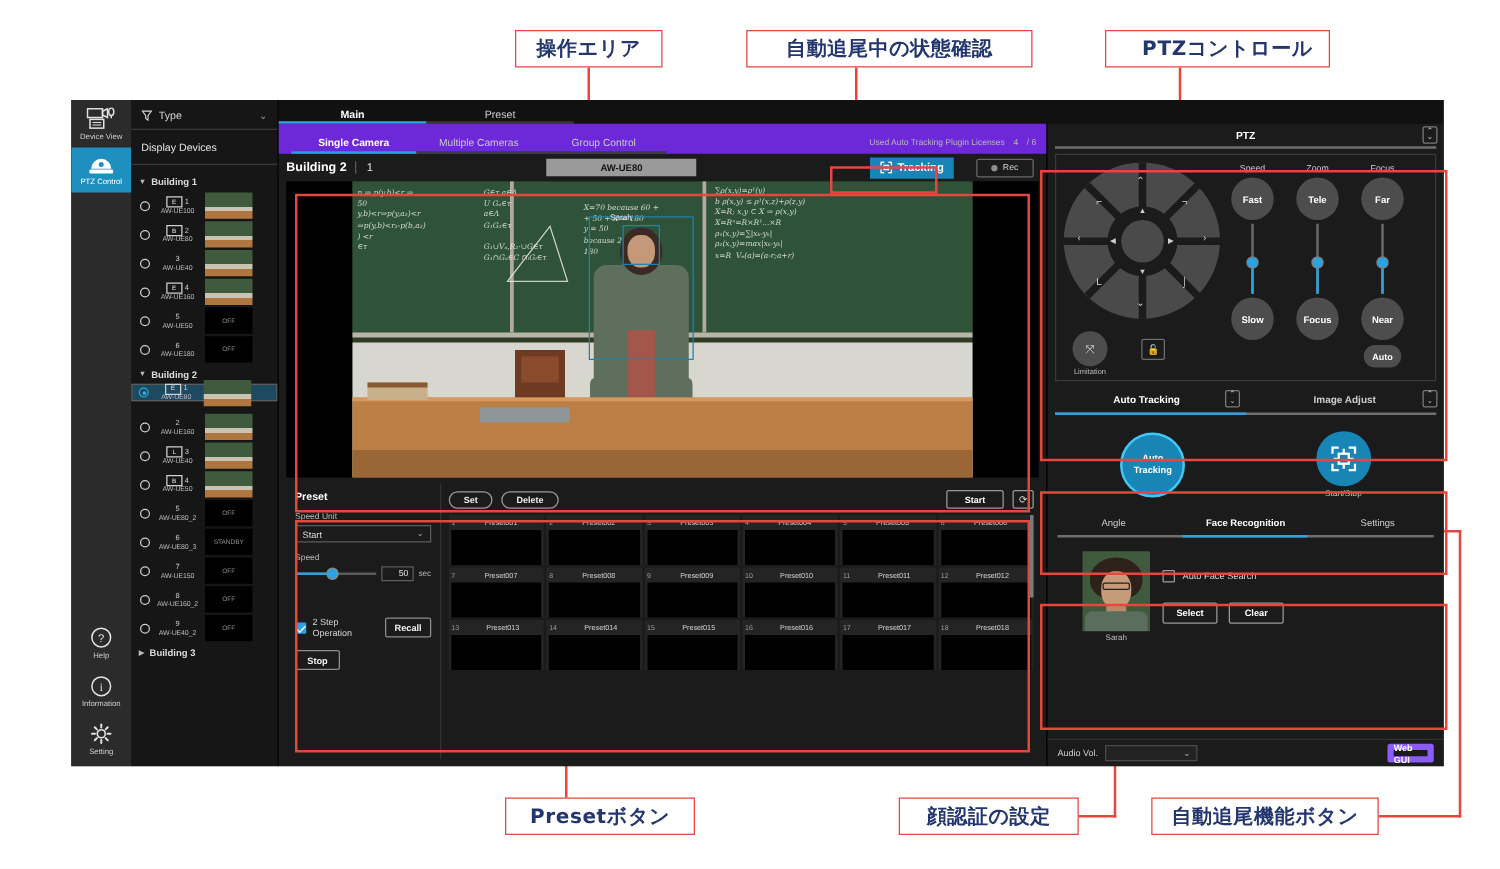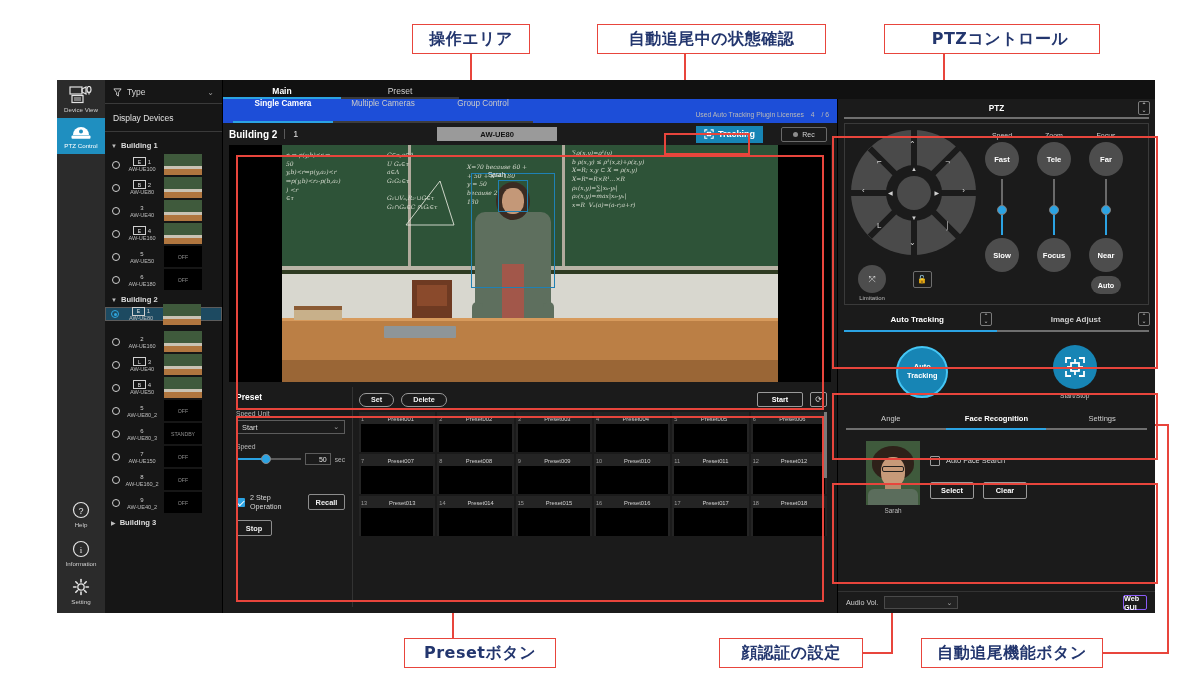--- a/index.html
+++ b/index.html
@@ -59,21 +59,21 @@
   .mtab{width:118px;text-align:center;font-size:8.5px;padding-bottom:3px;color:#cfcfcf;}
   .mtab.on{color:#fff;font-weight:700;}
   .mtab-ul{position:absolute;bottom:0;height:2px;background:#3a3a3a;left:0;width:236px;}
   .mtab-ul i{position:absolute;left:0;top:0;height:2px;width:118px;background:#2ba3e3;}
 
   .content{flex:1;display:flex;min-height:0;}
   .center{flex:1;display:flex;flex-direction:column;min-width:0;background:#1b1b1b;}
   .right{width:318px;flex:0 0 318px;background:#1b1b1b;border-left:1px solid #000;display:flex;flex-direction:column;}
 
   
-  .subtabs{height:24px;display:flex;align-items:flex-start;position:relative;padding-left:10px;background:#1d4ed8;}
+  .subtabs{height:24px;display:flex;align-items:flex-end;position:relative;padding-left:10px;background:#6d28d9;}
   .stab{width:100px;text-align:center;font-size:8.2px;color:#c9c9c9;padding-bottom:4px;}
   .stab.on{color:#fff;font-weight:700;}
   .stab-ul{position:absolute;bottom:0;left:10px;width:300px;height:2px;background:#3d3d3d;}
   .stab-ul i{position:absolute;left:0;top:0;width:100px;height:2px;background:#2ba3e3;}
   .lic{position:absolute;right:8px;bottom:5px;font-size:6.8px;color:#b9b9b9;}
   .lic b{font-weight:400;margin-left:5px;}
 
   .camrow{height:22px;display:flex;align-items:center;gap:0;padding:0 6px;background:#1b1b1b;}
   .bldg{font-size:10px;font-weight:700;color:#fff;padding-right:7px;}
   .camnum{font-size:9px;color:#e0e0e0;padding-left:8px;border-left:1px solid #5a5a5a;}
@@ -216,42 +216,42 @@
   .cbox{width:10px;height:10px;border:1.2px solid #9d9d9d;border-radius:1px;flex:0 0 10px;}
   .frow .t{font-size:7.4px;color:#d8d8d8;}
   .fbtns{display:flex;gap:9px;}
   .fbtn{width:44px;height:17px;border:1px solid #9a9a9a;border-radius:2px;font-size:7.4px;font-weight:700;color:#fff;
         display:flex;align-items:center;justify-content:center;}
 
   .audio{height:22px;display:flex;align-items:center;gap:6px;padding:0 8px;border-top:1px solid #333;margin-top:auto;}
   .audio .al{font-size:7.2px;color:#cfcfcf;}
   .audio .asel{width:74px;height:13px;border:1px solid #4a4a4a;background:#232323;display:flex;align-items:center;
                justify-content:flex-end;padding-right:5px;color:#a9a9a9;font-size:7px;}
-  .webgui{margin-left:auto;width:24px;height:15px;border:1px solid #8b5cf6;border-radius:2px;font-size:7.2px;
+  .webgui{margin-left:auto;width:37px;height:15px;border:5px solid #8b5cf6;border-radius:2px;font-size:7.2px;
           font-weight:700;color:#fff;display:flex;align-items:center;justify-content:center;}
 
   
   .hl{position:absolute;border:2px solid #e8453c;pointer-events:none;}
 </style>
 </head>
 <body>
 
 <div class="page">
 
   <div class="callout" style="left:412px;top:24px;width:118px;height:30px;font-size:16px;">
     <span>操作エリア</span>
   </div>
   <div class="leader" style="left:470px;top:54px;width:2px;height:101px;"></div>
 
   <div class="callout" style="left:597px;top:24px;width:229px;height:30px;font-size:16px;">
     <span>自動追尾中の状態確認</span>
   </div>
   <div class="leader" style="left:684px;top:54px;width:2px;height:78px;"></div>
 
-  <div class="callout" style="left:884px;top:24px;width:216px;height:30px;font-size:16px;padding-left:16px;">
+  <div class="callout" style="left:884px;top:24px;width:180px;height:30px;font-size:16px;padding-left:16px;">
     <span>PTZコントロール</span>
   </div>
   <div class="leader" style="left:943px;top:54px;width:2px;height:82px;"></div>
 
   <div class="callout" style="left:404px;top:638px;width:152px;height:30px;font-size:16px;">
     <span>Presetボタン</span>
   </div>
   <div class="leader" style="left:452px;top:610px;width:2px;height:28px;"></div>
 
   <div class="callout" style="left:719px;top:638px;width:144px;height:30px;font-size:16px;">

